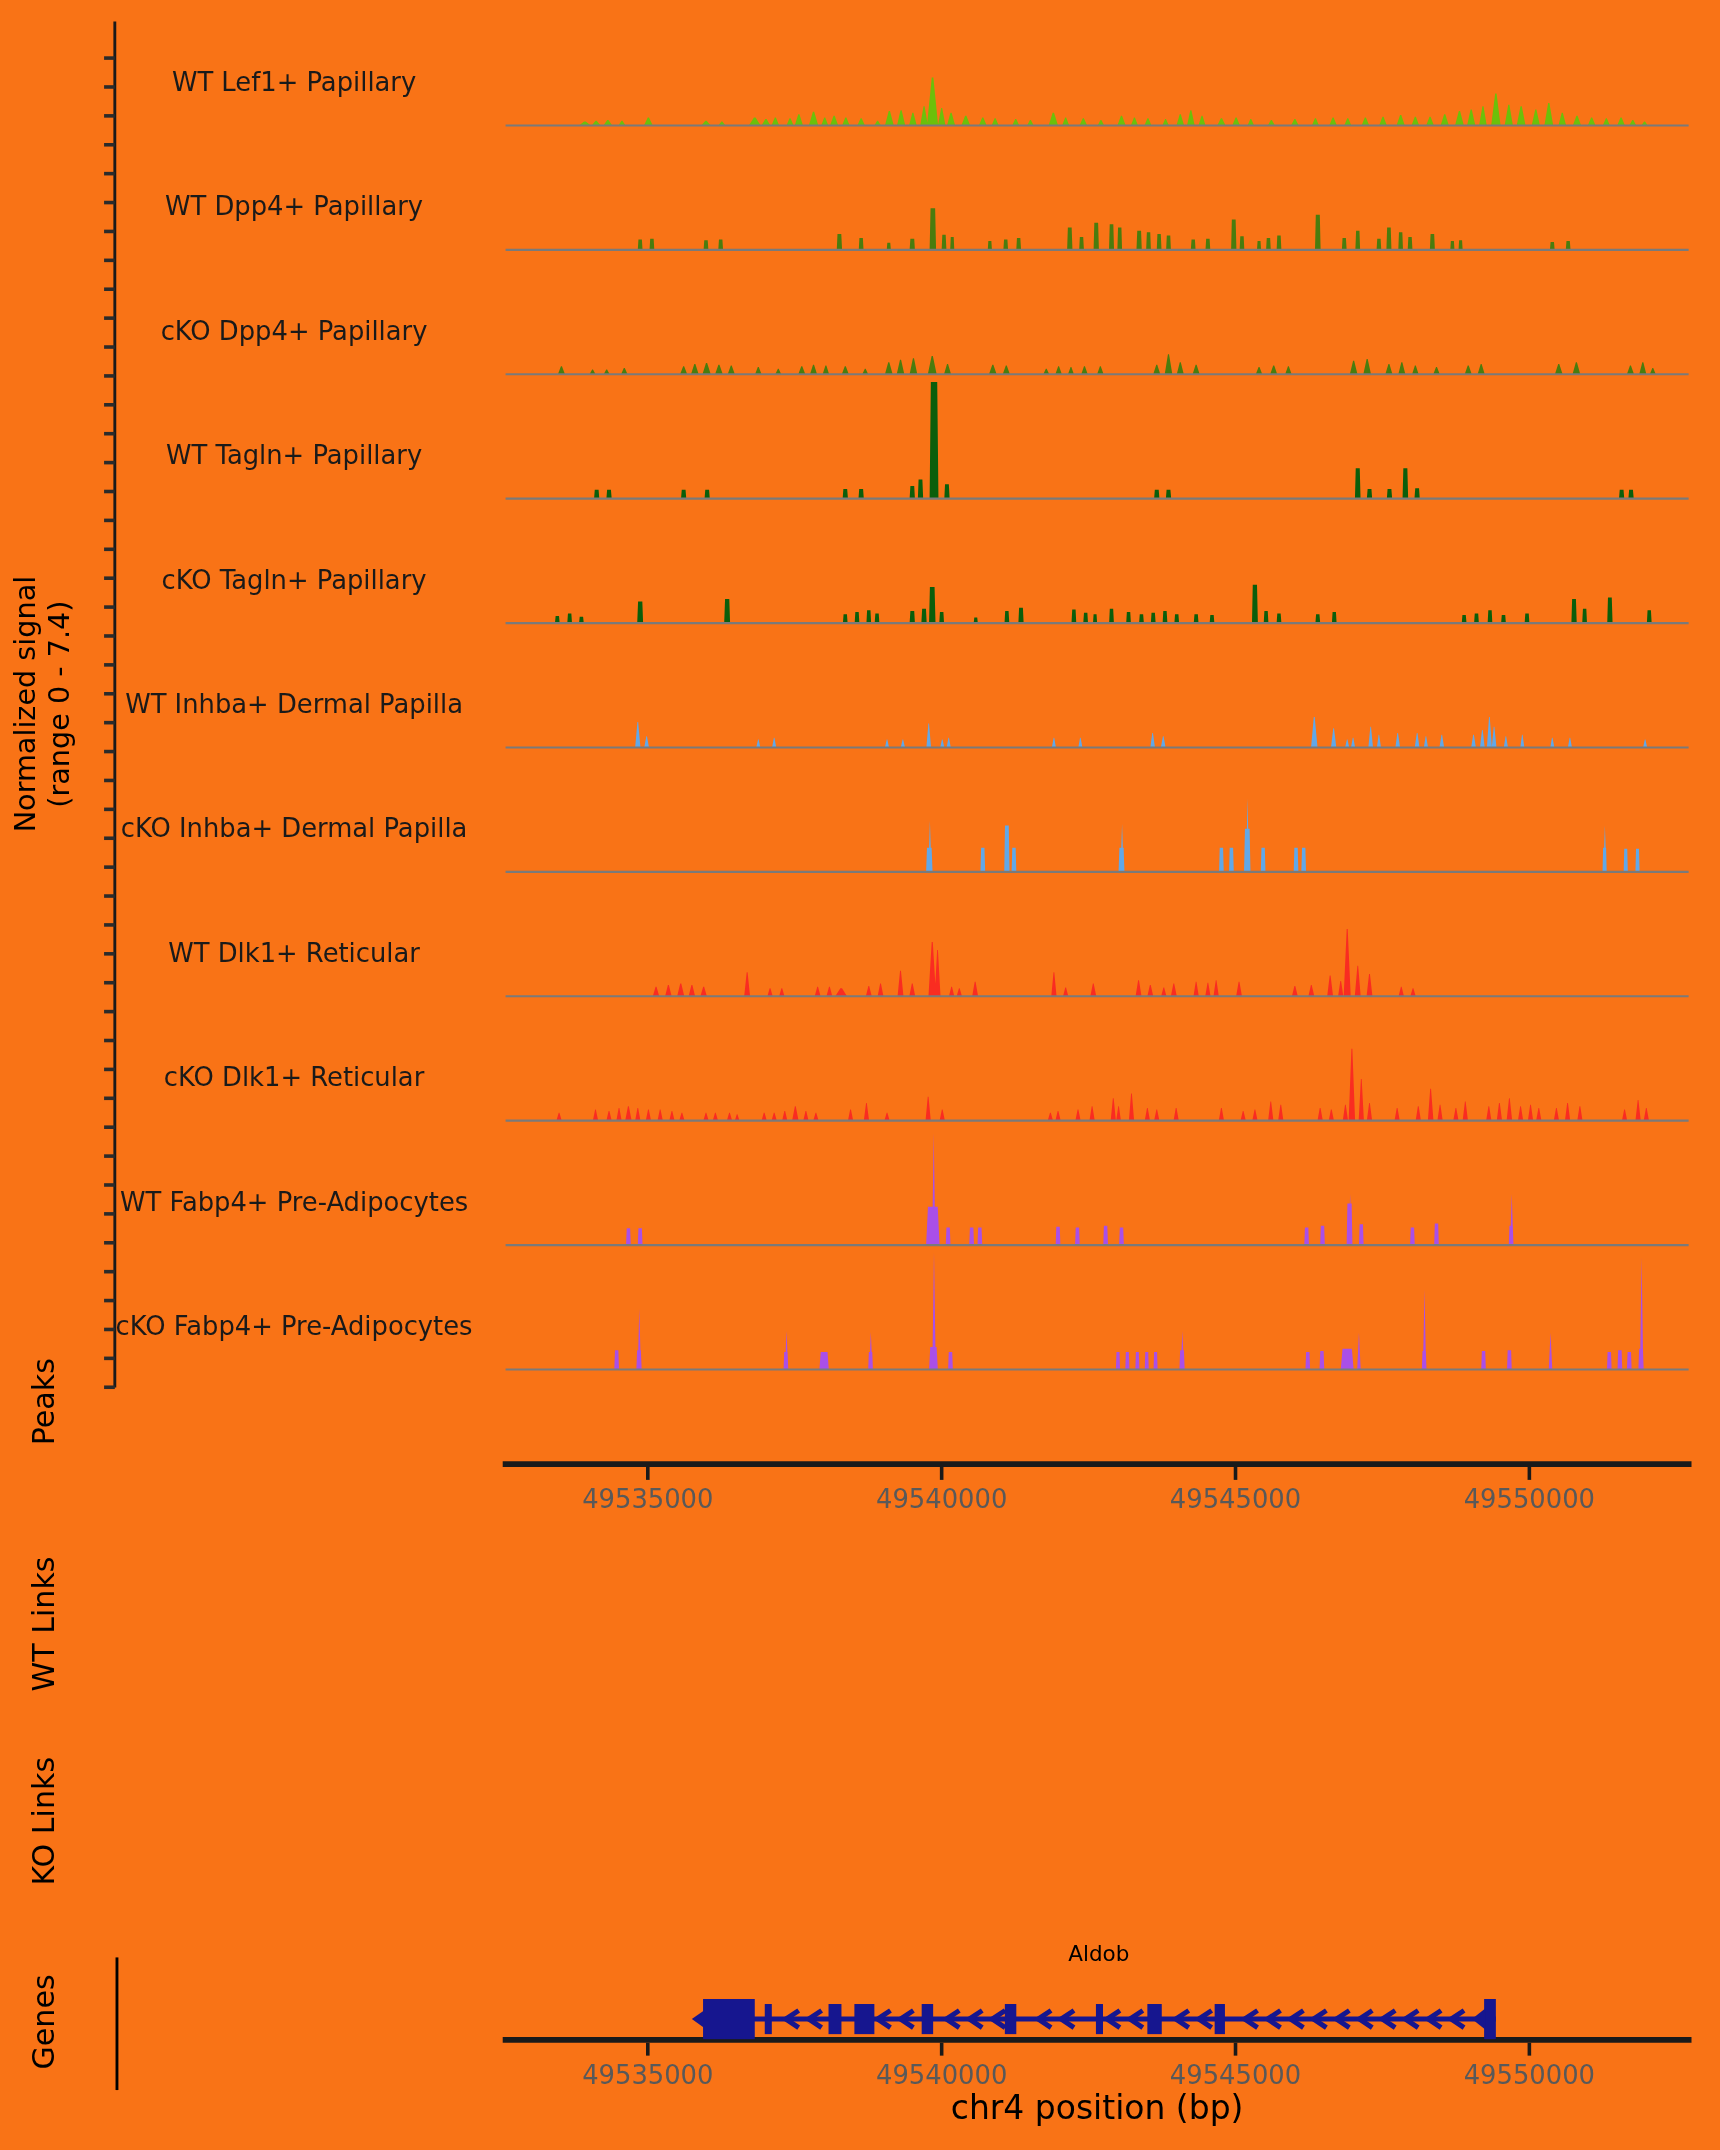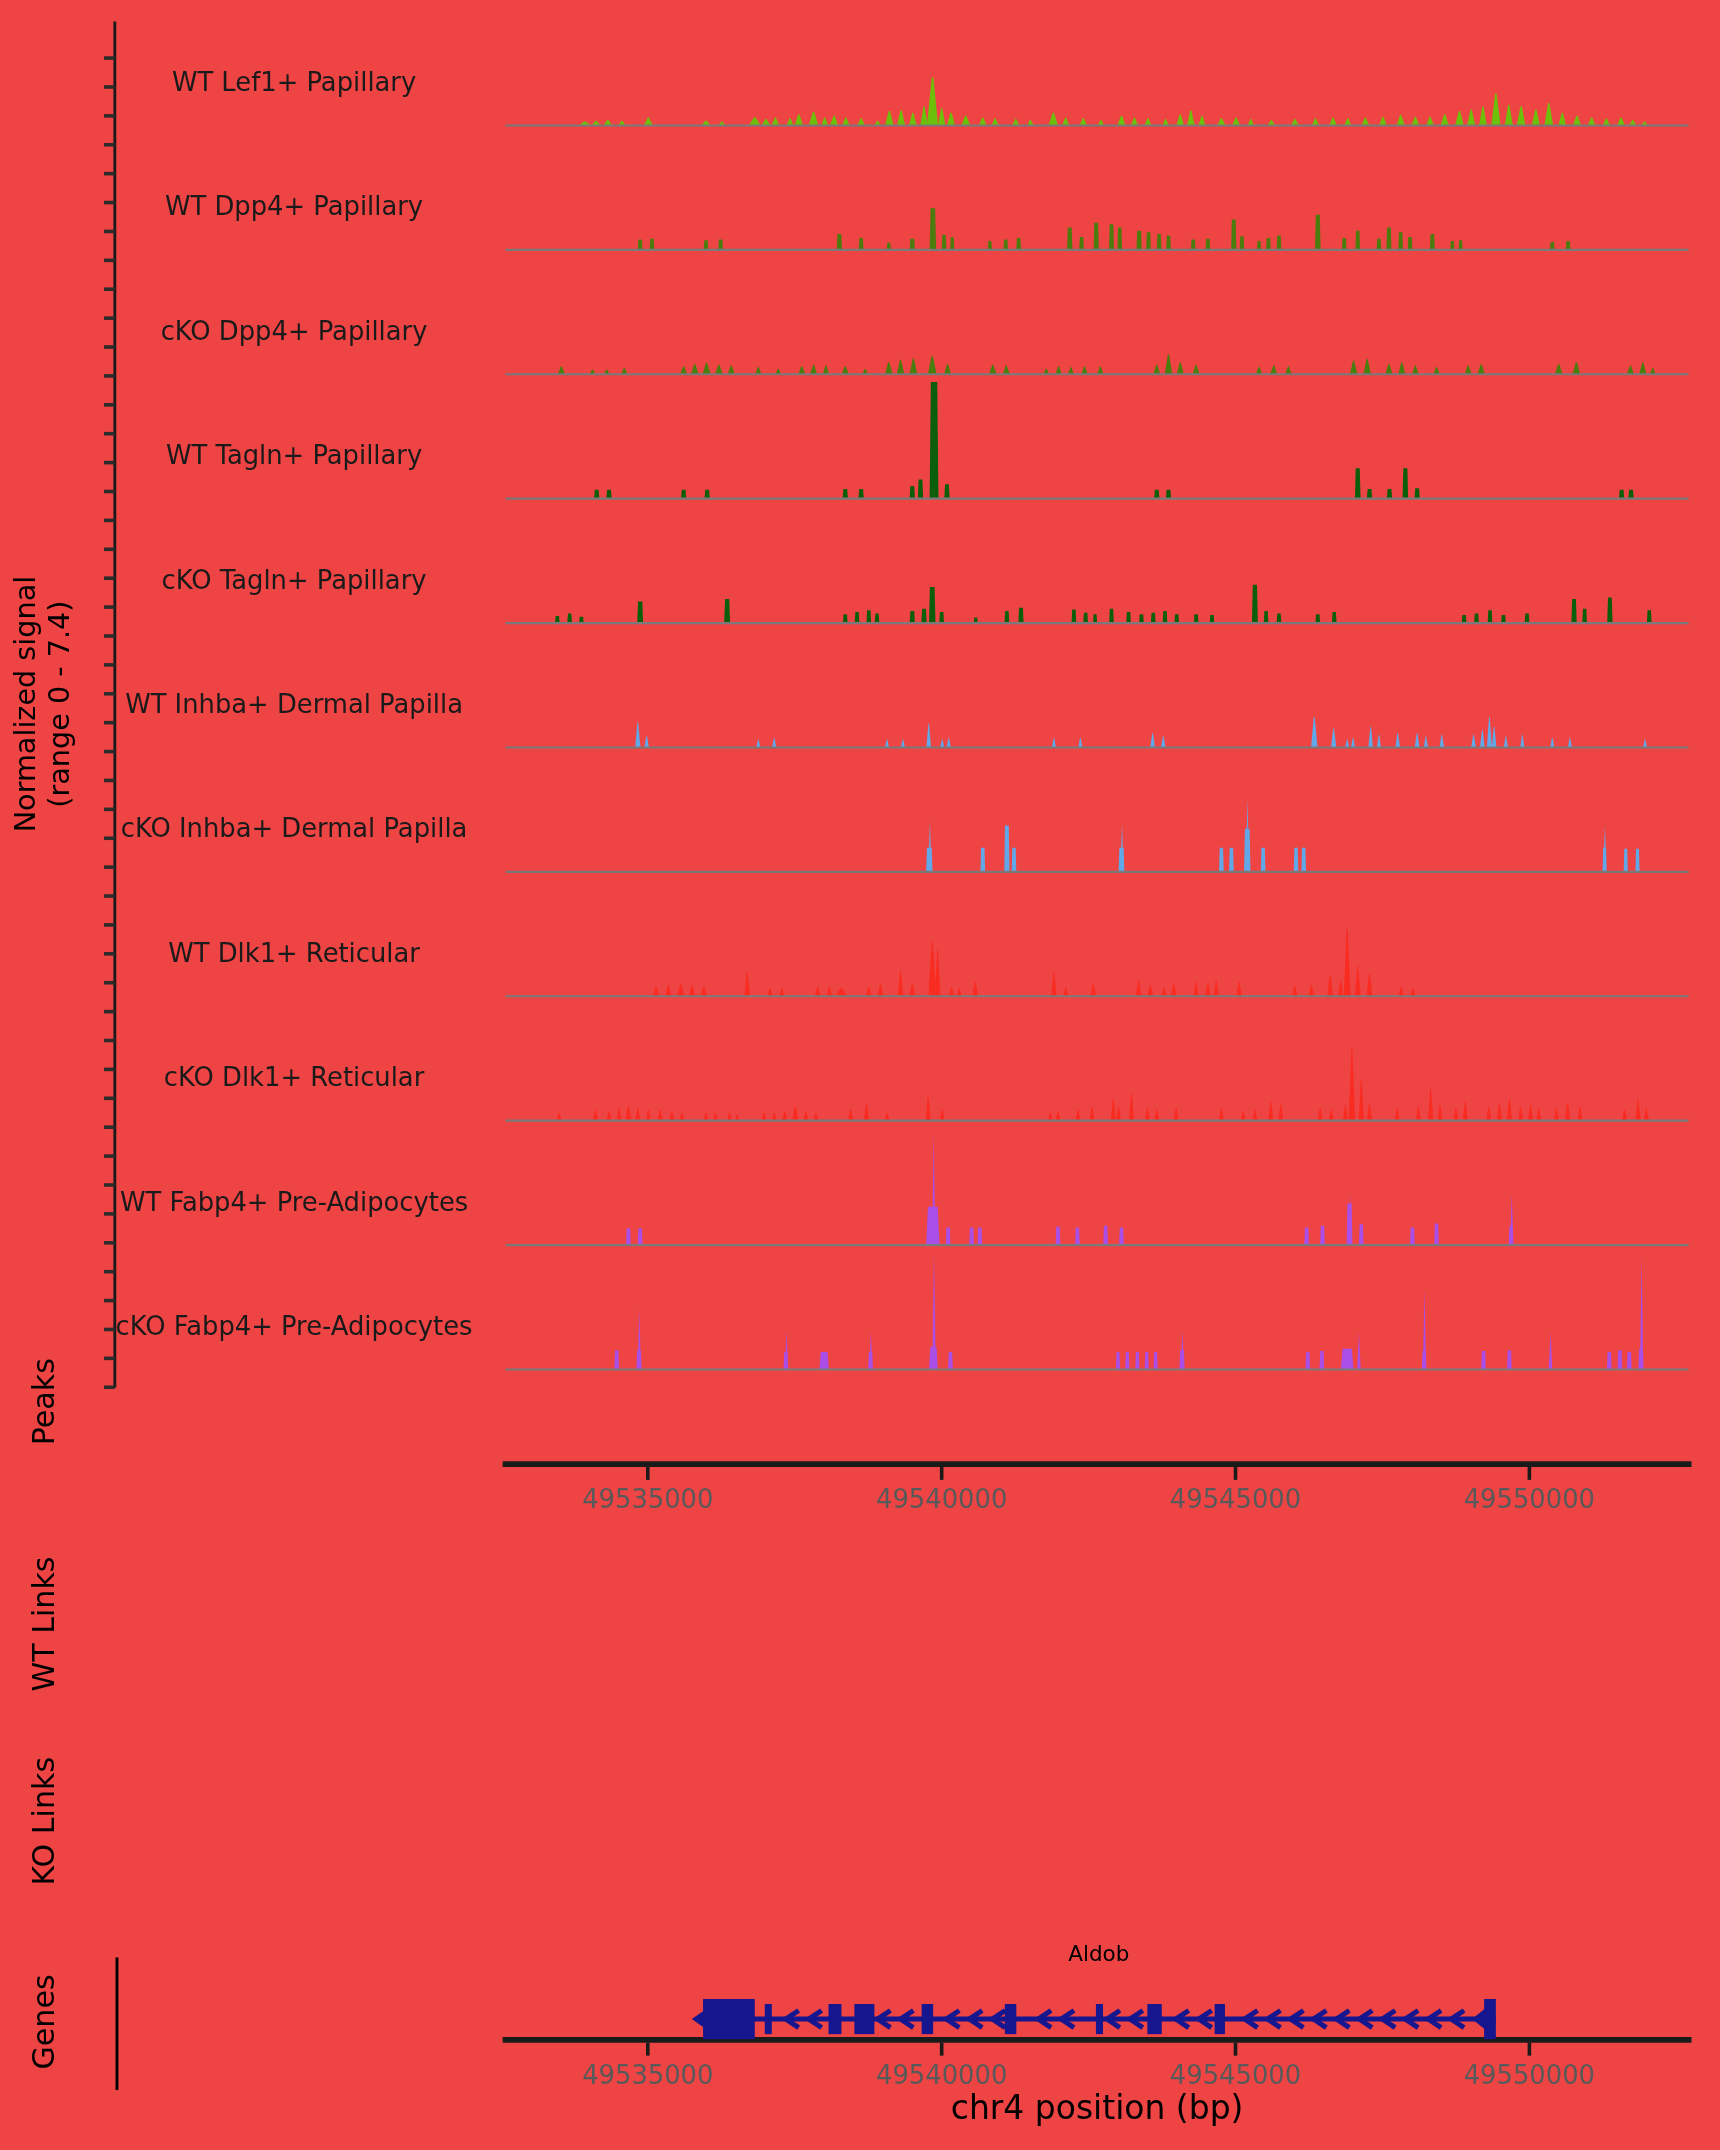--- a/index.html
+++ b/index.html
@@ -1,16 +1,16 @@
 <!DOCTYPE html>
 <html style="font-size:11.5px"><head>
 <meta charset="utf-8">
 <style>
   html,body{margin:0;padding:0;background:#ffffff;}
-  #canvas{position:relative;width:1721px;height:2151px;background:#ef4444;
+  #canvas{position:relative;width:1721px;height:2151px;background:#f97316;
           font-family:"DejaVu Sans","Liberation Sans",sans-serif;}
   svg{position:absolute;left:0;top:0;}
   text{font-family:"DejaVu Sans","Liberation Sans",sans-serif;}
 </style>
 </head>
 <body>
 
 <div id="canvas">
   <svg id="fig" width="1721" height="2151" viewBox="0 0 2400 3000">
       <path d="M807.5,175 L814.5,169.4 L816.8,169.4 L823.9,175 Z M825.1,175 L830.4,168.3 L832.1,168.3 L837.4,175 Z M841.5,175 L846.8,167.2 L848.5,167.2 L853.8,175 Z M862.4,175 L866.6,168.3 L868.0,168.3 L872.2,175 Z M898.0,175 L903.3,163.8 L905.0,163.8 L910.3,175 Z M978.0,175 L983.6,168.3 L985.4,168.3 L991.1,175 Z M1001.7,175 L1006.0,169.4 L1007.3,169.4 L1011.6,175 Z M1044.3,175 L1051.4,163.8 L1053.7,163.8 L1060.7,175 Z M1062.0,175 L1067.3,166.1 L1069.0,166.1 L1074.3,175 Z M1075.9,175 L1080.5,163.8 L1082.0,163.8 L1086.6,175 Z M1096.8,175 L1101.0,165.0 L1102.4,165.0 L1106.6,175 Z M1108.3,175 L1113.2,159.4 L1114.8,159.4 L1119.8,175 Z M1128.0,175 L1133.6,156.0 L1135.4,156.0 L1141.1,175 Z M1145.2,175 L1149.4,163.8 L1150.8,163.8 L1155.0,175 Z M1157.5,175 L1162.4,161.6 L1164.0,161.6 L1168.9,175 Z M1174.3,175 L1178.8,163.8 L1180.3,163.8 L1184.9,175 Z M1195.6,175 L1200.2,165.0 L1201.6,165.0 L1206.2,175 Z M1219.3,175 L1223.2,168.3 L1224.5,168.3 L1228.4,175 Z M1234.1,175 L1239.4,154.9 L1241.1,154.9 L1246.4,175 Z M1250.9,175 L1255.8,153.8 L1257.4,153.8 L1262.4,175 Z M1267.7,175 L1272.3,157.2 L1273.8,157.2 L1278.4,175 Z M1283.3,175 L1287.9,148.2 L1289.4,148.2 L1293.9,175 Z M1292.7,175 L1299.4,108.1 L1301.6,108.1 L1308.3,175 Z M1307.9,175 L1312.5,150.5 L1313.9,150.5 L1318.5,175 Z M1320.6,175 L1325.5,157.2 L1327.1,157.2 L1332.0,175 Z M1340.7,175 L1345.9,161.6 L1347.7,161.6 L1353.0,175 Z M1365.2,175 L1369.8,163.8 L1371.3,163.8 L1375.9,175 Z M1382.9,175 L1387.1,165.0 L1388.5,165.0 L1392.7,175 Z M1411.6,175 L1415.8,166.1 L1417.2,166.1 L1421.4,175 Z M1432.5,175 L1436.3,167.2 L1437.6,167.2 L1441.5,175 Z M1462.4,175 L1468.0,157.2 L1469.9,157.2 L1475.5,175 Z M1481.2,175 L1485.5,163.8 L1486.8,163.8 L1491.1,175 Z M1505.4,175 L1510.0,165.0 L1511.5,165.0 L1516.1,175 Z M1530.8,175 L1534.7,167.2 L1536.0,167.2 L1539.8,175 Z M1558.3,175 L1563.2,161.6 L1564.8,161.6 L1569.8,175 Z M1577.1,175 L1581.4,163.8 L1582.7,163.8 L1587.0,175 Z M1596.0,175 L1600.2,165.0 L1601.6,165.0 L1605.8,175 Z M1621.0,175 L1624.9,166.1 L1626.1,166.1 L1630.0,175 Z M1640.7,175 L1645.2,159.4 L1646.7,159.4 L1651.3,175 Z M1655.4,175 L1660.0,153.8 L1661.5,153.8 L1666.1,175 Z M1671.4,175 L1675.6,161.6 L1677.0,161.6 L1681.2,175 Z M1697.6,175 L1702.6,165.0 L1704.2,165.0 L1709.1,175 Z M1718.5,175 L1723.1,163.8 L1724.6,163.8 L1729.2,175 Z M1739.8,175 L1743.7,166.1 L1745.0,166.1 L1748.9,175 Z M1768.1,175 L1772.3,167.2 L1773.7,167.2 L1778.0,175 Z M1800.5,175 L1805.1,166.1 L1806.6,166.1 L1811.1,175 Z M1829.6,175 L1833.8,165.0 L1835.2,165.0 L1839.4,175 Z M1853.8,175 L1858.4,163.8 L1859.8,163.8 L1864.4,175 Z M1874.7,175 L1878.9,165.0 L1880.3,165.0 L1884.5,175 Z M1898.9,175 L1903.4,163.8 L1904.9,163.8 L1909.5,175 Z M1923.4,175 L1928.0,162.7 L1929.5,162.7 L1934.1,175 Z M1947.6,175 L1952.6,160.5 L1954.2,160.5 L1959.1,175 Z M1968.5,175 L1973.1,162.7 L1974.6,162.7 L1979.2,175 Z M1989.0,175 L1993.6,162.7 L1995.1,162.7 L1999.7,175 Z M2009.1,175 L2014.0,159.4 L2015.6,159.4 L2020.6,175 Z M2029.2,175 L2034.5,154.9 L2036.2,154.9 L2041.5,175 Z M2046.0,175 L2050.9,152.7 L2052.5,152.7 L2057.5,175 Z M2062.8,175 L2067.4,148.2 L2068.9,148.2 L2073.4,175 Z M2079.6,175 L2085.2,130.4 L2087.1,130.4 L2092.7,175 Z M2098.4,175 L2103.4,146.0 L2105.0,146.0 L2109.9,175 Z M2115.2,175 L2120.5,148.2 L2122.3,148.2 L2127.5,175 Z M2136.1,175 L2141.1,152.7 L2142.7,152.7 L2147.6,175 Z M2153.8,175 L2159.1,143.8 L2160.8,143.8 L2166.1,175 Z M2173.4,175 L2178.0,157.2 L2179.5,157.2 L2184.1,175 Z M2193.5,175 L2198.5,161.6 L2200.1,161.6 L2205.0,175 Z M2214.4,175 L2219.0,163.8 L2220.5,163.8 L2225.1,175 Z M2235.3,175 L2239.6,165.0 L2240.9,165.0 L2245.2,175 Z M2255.4,175 L2260.0,163.8 L2261.5,163.8 L2266.1,175 Z M2272.2,175 L2276.4,167.2 L2277.8,167.2 L2282.0,175 Z M2289.0,175 L2292.9,169.4 L2294.2,169.4 L2298.0,175 Z " fill="#6cc00a" stroke="none"></path>

